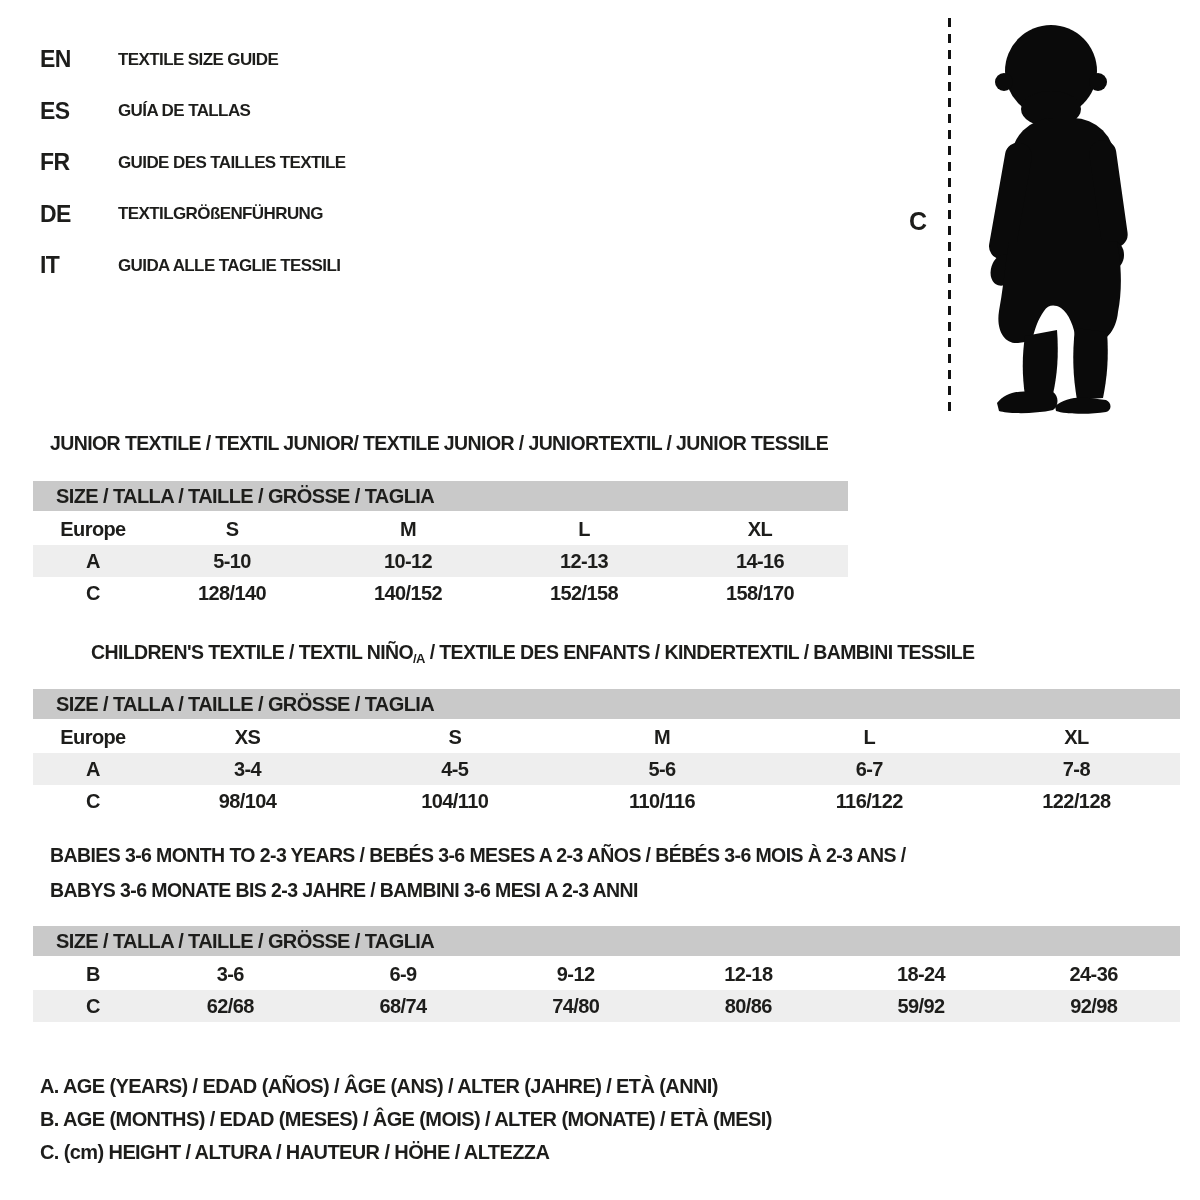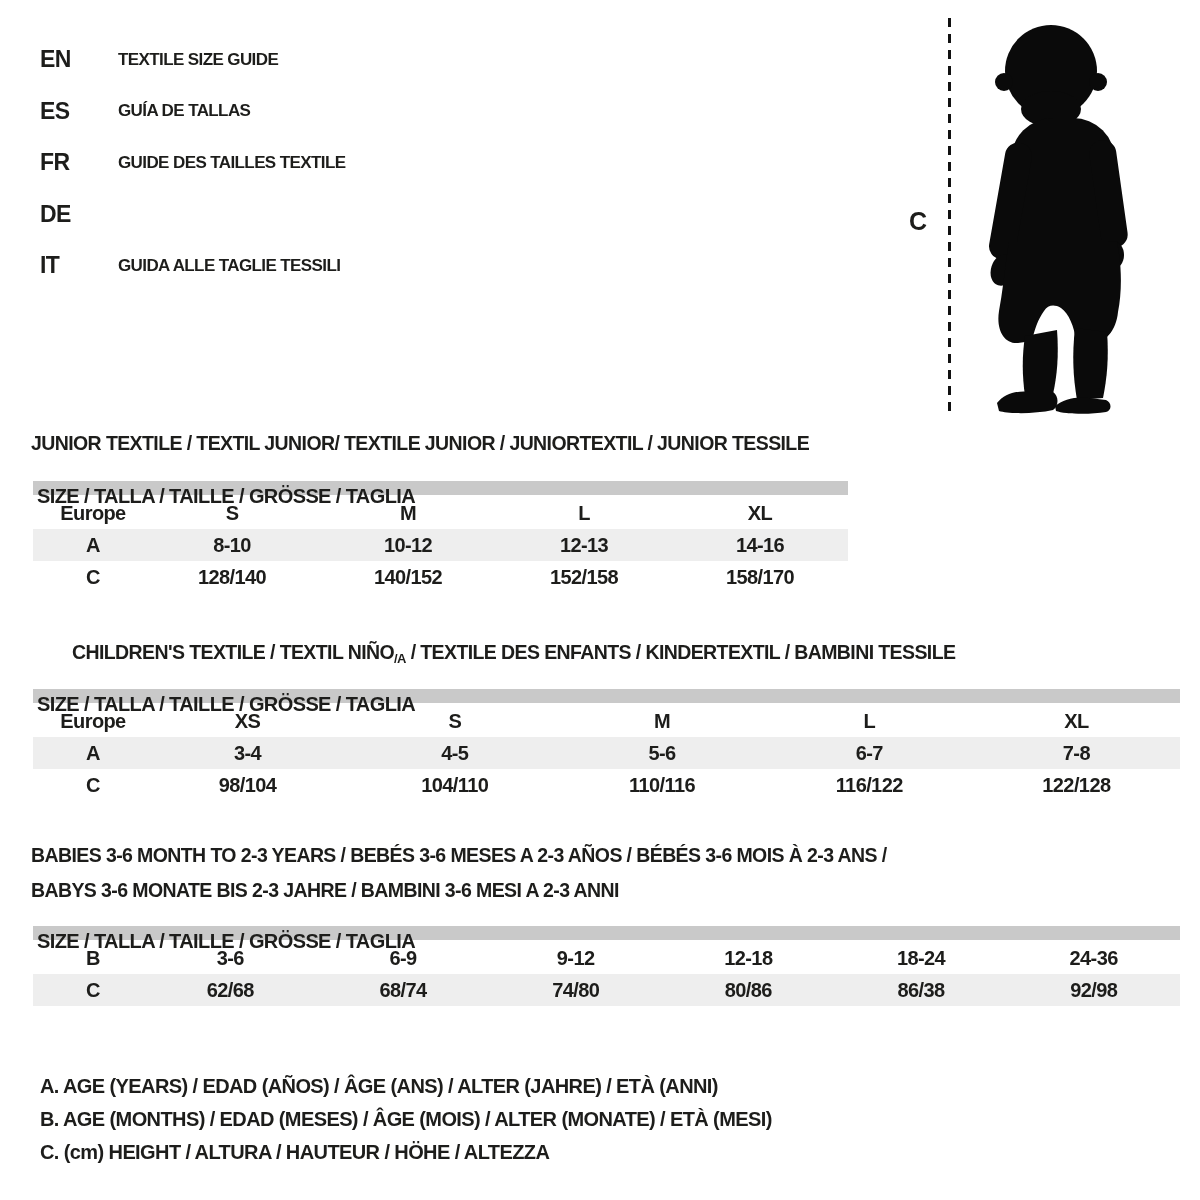--- a/index.html
+++ b/index.html
@@ -32,30 +32,30 @@
     background: repeating-linear-gradient(to bottom, #111 0 9px, transparent 9px 16px);
   }
   .measure-label {
     position: absolute; left: 14px; top: 207px;
     font-size: 25px;
   }
   .baby-svg { position: absolute; left: 68px; top: 14px; }
 
   
   .table-title {
-    position: absolute; left: 31px;
+    position: absolute; left: 50px;
     font-size: 19.5px; white-space: nowrap;
   }
   .title-sub { font-size: 13px; vertical-align: -4px; }
 
   .size-table { position: absolute; left: 33px; }
   .size-table .thead {
     background: #c9c9c9;
-    height: 14px; line-height: 30px;
-    padding-left: 4px;
+    height: 30px; line-height: 30px;
+    padding-left: 23px;
     font-size: 20px;
     margin-bottom: 2px;
   }
   .size-table .trow {
     display: grid;
     height: 32px; line-height: 32px;
     font-size: 20px;
   }
   .size-table .trow.shaded { background: #eeeeee; }
   .size-table .tlabel { padding-left: 9px; text-align: center; }
@@ -90,20 +90,21 @@
     <div class="lang-row">
       <span class="lang-code">ES</span>
       <span class="lang-label">GUÍA DE TALLAS</span>
     </div>
     <div class="lang-row">
       <span class="lang-code">FR</span>
       <span class="lang-label">GUIDE DES TAILLES TEXTILE</span>
     </div>
     <div class="lang-row">
       <span class="lang-code">DE</span>
+      <span class="lang-label">TEXTILGRÖßENFÜHRUNG</span>
     </div>
     <div class="lang-row">
       <span class="lang-code">IT</span>
       <span class="lang-label">GUIDA ALLE TAGLIE TESSILI</span>
     </div>
   </div>
 
   <div class="figure-area">
     <div class="measure-line"></div>
     <div class="measure-label">C</div>
@@ -132,21 +133,21 @@
     <div class="thead">SIZE / TALLA / TAILLE / GRÖSSE / TAGLIA</div>
     <div class="trow">
       <span class="tlabel">Europe</span>
       <span class="tcell">S</span>
       <span class="tcell">M</span>
       <span class="tcell">L</span>
       <span class="tcell">XL</span>
     </div>
     <div class="trow shaded">
       <span class="tlabel">A</span>
-      <span class="tcell">8-10</span>
+      <span class="tcell">5-10</span>
       <span class="tcell">10-12</span>
       <span class="tcell">12-13</span>
       <span class="tcell">14-16</span>
     </div>
     <div class="trow">
       <span class="tlabel">C</span>
       <span class="tcell">128/140</span>
       <span class="tcell">140/152</span>
       <span class="tcell">152/158</span>
       <span class="tcell">158/170</span>
@@ -196,21 +197,21 @@
       <span class="tcell">12-18</span>
       <span class="tcell">18-24</span>
       <span class="tcell">24-36</span>
     </div>
     <div class="trow shaded">
       <span class="tlabel">C</span>
       <span class="tcell">62/68</span>
       <span class="tcell">68/74</span>
       <span class="tcell">74/80</span>
       <span class="tcell">80/86</span>
-      <span class="tcell">86/38</span>
+      <span class="tcell">59/92</span>
       <span class="tcell">92/98</span>
     </div>
   </div>
 
   <div class="legend">
     <div class="legend-row">A. AGE (YEARS) / EDAD (AÑOS) / ÂGE (ANS) / ALTER (JAHRE) / ETÀ (ANNI)</div>
     <div class="legend-row">B. AGE (MONTHS) / EDAD (MESES) / ÂGE (MOIS) / ALTER (MONATE) / ETÀ (MESI)</div>
     <div class="legend-row">C. (cm) HEIGHT / ALTURA / HAUTEUR / HÖHE / ALTEZZA</div>
   </div>
 

